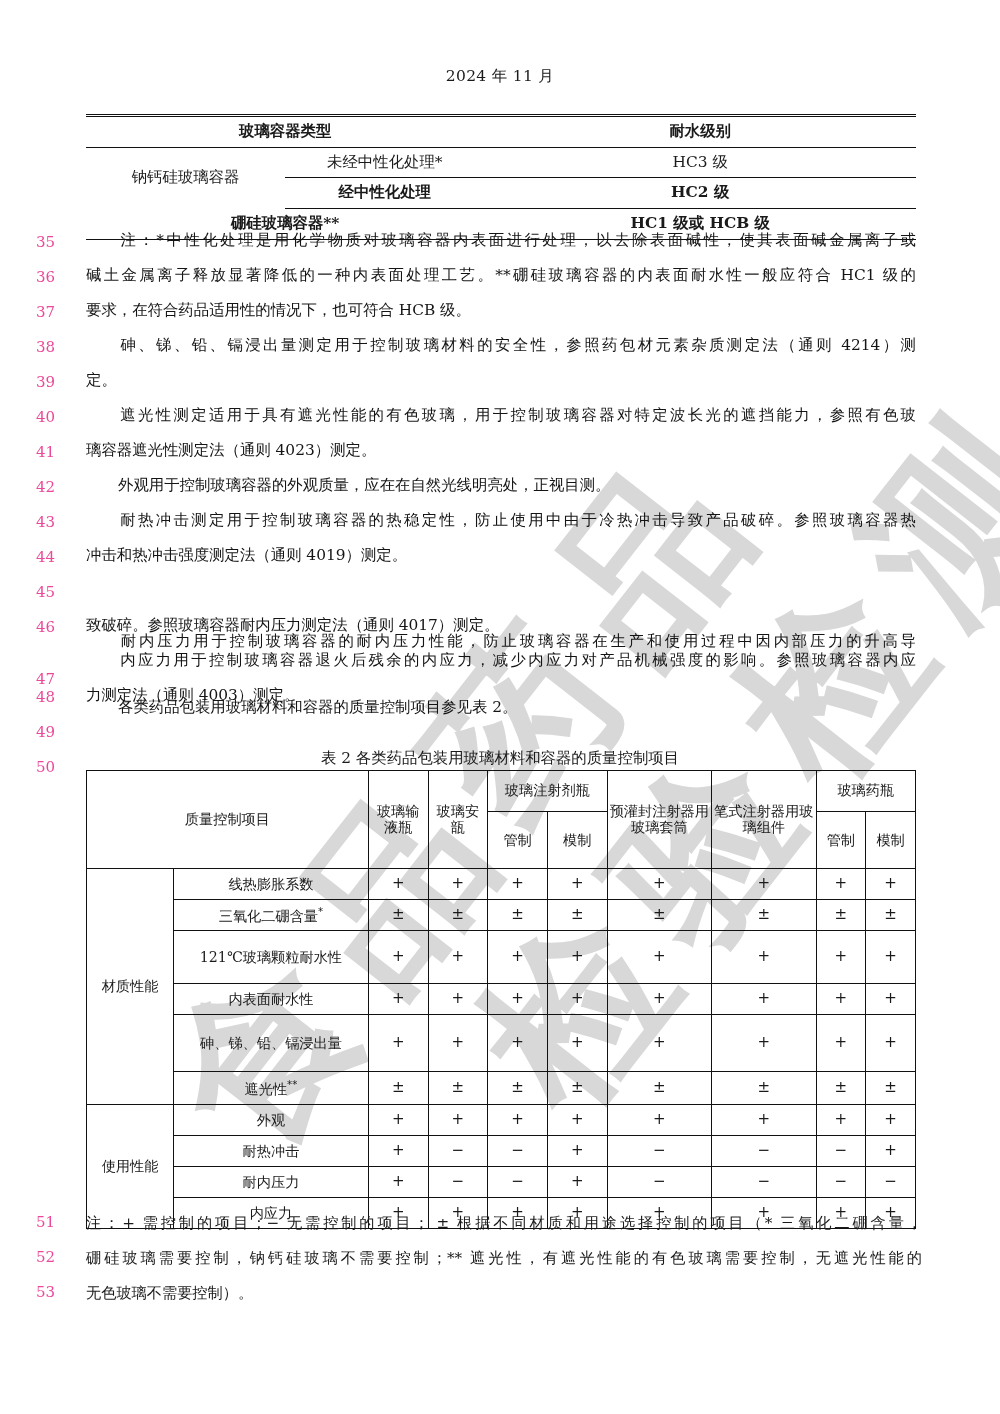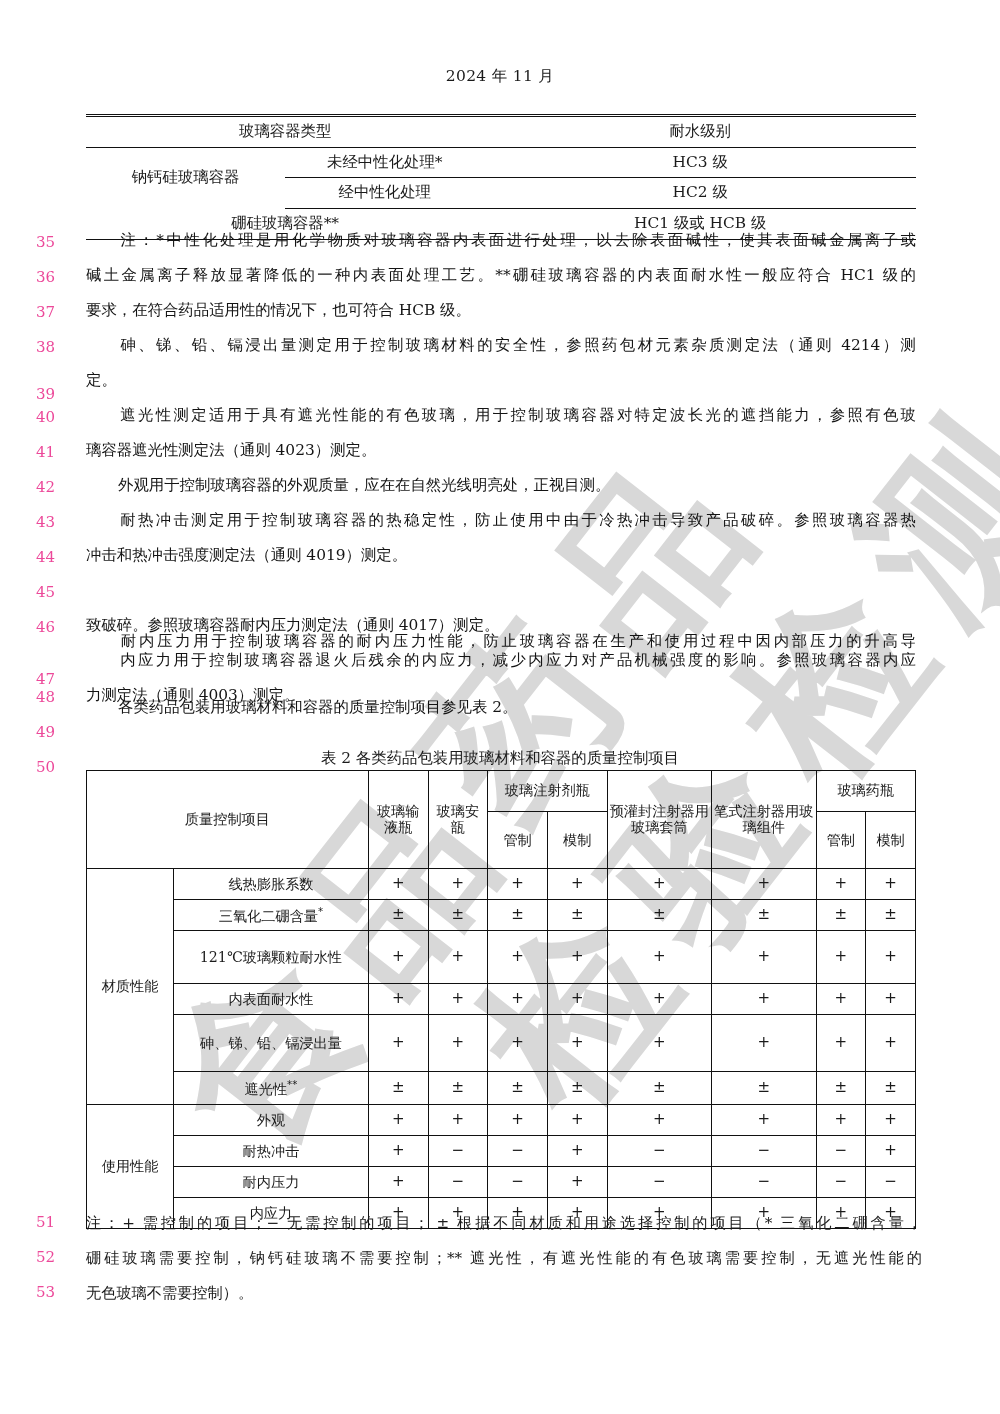--- a/index.html
+++ b/index.html
@@ -90,21 +90,21 @@
     border-collapse: collapse;
     font-size: 15.4px;
   }
   #table1 td {
     text-align: center;
     padding: 6px 2px;
     border: none;
     line-height: 1.15;
   }
   #table1 .dbl-top { border-top: 3px double #111; }
-  #table1 .rule-bot { border-bottom: 1.3px solid #111; }
+  #table1 .rule-bot { border-bottom: 1.3px solid #111; font-weight: bold; }
   #table1 .thin-bot { border-bottom: 1px solid #111; }
 
   
   #table2-caption {
     position: absolute;
     left: 0; top: 748px;
     width: 1000px;
     text-align: center;
     font-size: 15.4px;
   }
@@ -190,21 +190,21 @@
 
   <div id="body-lines">
       <div class="linenum" style="top: 233px;">35</div>
       <div class="para-line just" style="top: 233px;"><span style="display: inline-block; width: 32px;"></span>注：*中性化处理是用化学物质对玻璃容器内表面进行处理，以去除表面碱性，使其表面碱金属离子或</div>
       <div class="linenum" style="top: 268px;">36</div>
       <div class="para-line just" style="top: 268px;">碱土金属离子释放显著降低的一种内表面处理工艺。**硼硅玻璃容器的内表面耐水性一般应符合 HC1 级的</div>
       <div class="linenum" style="top: 303px;">37</div>
       <div class="para-line" style="top: 303px;">要求，在符合药品适用性的情况下，也可符合 HCB 级。</div>
       <div class="linenum" style="top: 338px;">38</div>
       <div class="para-line just" style="top: 338px;"><span style="display: inline-block; width: 32px;"></span>砷、锑、铅、镉浸出量测定用于控制玻璃材料的安全性，参照药包材元素杂质测定法（通则 4214）测</div>
-      <div class="linenum" style="top: 385px;">39</div>
+      <div class="linenum" style="top: 373px;">39</div>
       <div class="para-line" style="top: 373px;">定。</div>
       <div class="linenum" style="top: 408px;">40</div>
       <div class="para-line just" style="top: 408px;"><span style="display: inline-block; width: 32px;"></span>遮光性测定适用于具有遮光性能的有色玻璃，用于控制玻璃容器对特定波长光的遮挡能力，参照有色玻</div>
       <div class="linenum" style="top: 443px;">41</div>
       <div class="para-line" style="top: 443px;">璃容器遮光性测定法（通则 4023）测定。</div>
       <div class="linenum" style="top: 478px;">42</div>
       <div class="para-line" style="top: 478px;"><span style="display: inline-block; width: 32px;"></span>外观用于控制玻璃容器的外观质量，应在在自然光线明亮处，正视目测。</div>
       <div class="linenum" style="top: 513px;">43</div>
       <div class="para-line just" style="top: 513px;"><span style="display: inline-block; width: 32px;"></span>耐热冲击测定用于控制玻璃容器的热稳定性，防止使用中由于冷热冲击导致产品破碎。参照玻璃容器热</div>
       <div class="linenum" style="top: 548px;">44</div>

